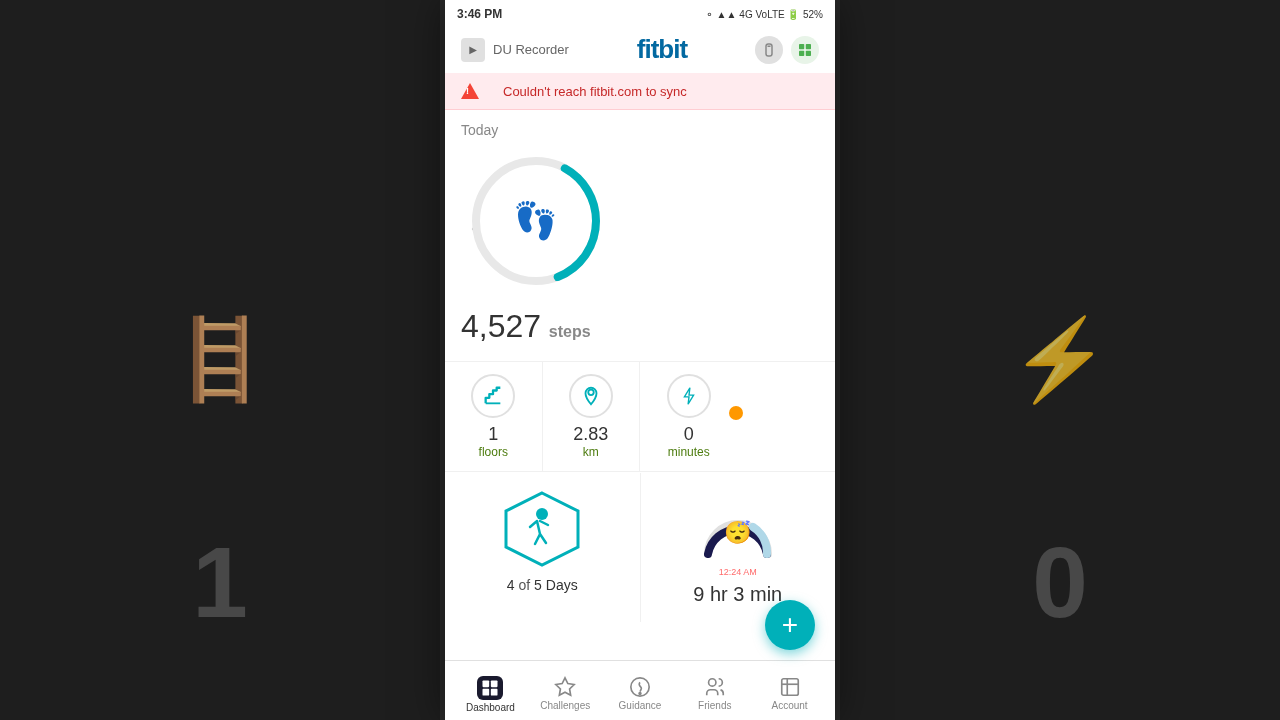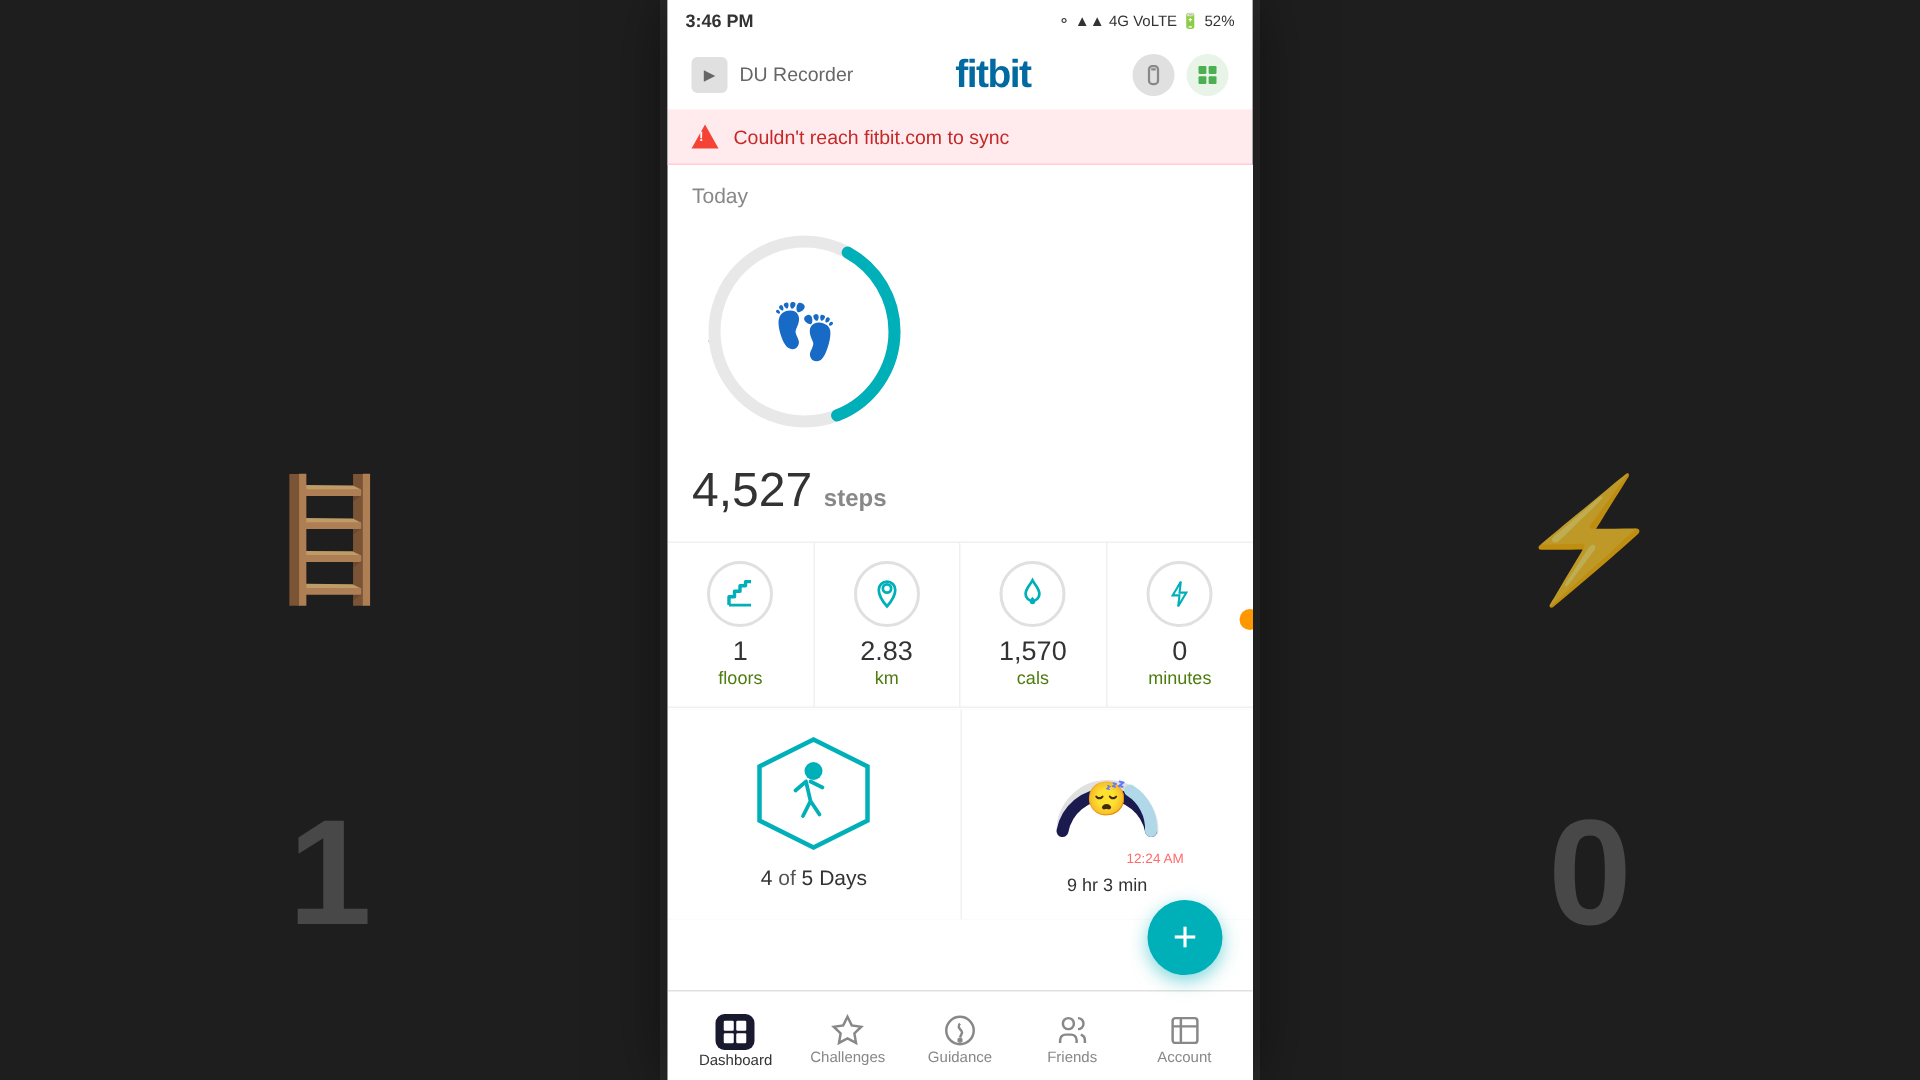--- a/index.html
+++ b/index.html
@@ -111,21 +111,21 @@
       border-radius: 50%;
       display: flex; align-items: center; justify-content: center;
     }
 
     
     .error-banner {
       background: #ffebee;
       padding: 10px 16px;
       display: flex;
       align-items: center;
-      gap: 10px;
+      gap: 24px;
       border-bottom: 1px solid #ffcdd2;
     }
     .error-icon {
       width: 0; height: 0;
       border-left: 9px solid transparent;
       border-right: 9px solid transparent;
       border-bottom: 16px solid #f44336;
       position: relative;
       flex-shrink: 0;
     }
@@ -263,31 +263,30 @@
     }
     .sleep-gauge svg { width: 90px; height: 90px; }
     .sleep-time-label {
       position: absolute;
       bottom: 2px;
       left: 50%;
       transform: translateX(-50%);
       font-size: 9px;
       color: #ff6b6b;
       white-space: nowrap;
-      margin-left: 32px;
     }
     .sleep-face {
       position: absolute;
       top: 50%;
       left: 50%;
       transform: translate(-50%, -55%);
       font-size: 22px;
     }
     .sleep-duration {
-      font-size: 12px;
+      font-size: 20px;
       color: #333;
       font-weight: 400;
     }
 
     
     .fab {
       position: absolute;
       bottom: 70px;
       right: 20px;
       width: 50px; height: 50px;
@@ -448,30 +447,20 @@
       <div class="stat-item">
         <div class="stat-icon-circle">
           <svg width="22" height="22" viewBox="0 0 24 24" fill="none">
             <circle cx="12" cy="8" r="3" stroke="#00b0b9" stroke-width="2"></circle>
             <path d="M12 21 C12 21 6 14 6 9 a6 6 0 0 1 12 0 C18 14 12 21 12 21Z" stroke="#00b0b9" stroke-width="2" fill="none"></path>
           </svg>
         </div>
         <span class="stat-value">2.83</span>
         <span class="stat-unit">km</span>
       </div>
-      <div class="stat-item">
-        <div class="stat-icon-circle">
-          <svg width="22" height="22" viewBox="0 0 24 24" fill="none">
-            <path d="M12 2 C10 6 7 8 7 12 a5 5 0 0 0 10 0 C17 8 14 6 12 2Z" stroke="#00b0b9" stroke-width="2" fill="none"></path>
-            <path d="M12 14 C11 15.5 10 16 10 17.5 a2 2 0 0 0 4 0 C14 16 13 15.5 12 14Z" fill="#00b0b9"></path>
-          </svg>
-        </div>
-        <span class="stat-value">1,570</span>
-        <span class="stat-unit">cals</span>
-      </div>
       <div class="stat-item" style="position:relative;">
         <div class="orange-dot"></div>
         <div class="stat-icon-circle">
           <svg width="22" height="22" viewBox="0 0 24 24" fill="none">
             <path d="M13 3 L7 13 L12 13 L11 21 L17 11 L12 11 Z" stroke="#00b0b9" stroke-width="1.5" fill="none"></path>
           </svg>
         </div>
         <span class="stat-value">0</span>
         <span class="stat-unit">minutes</span>
       </div>

